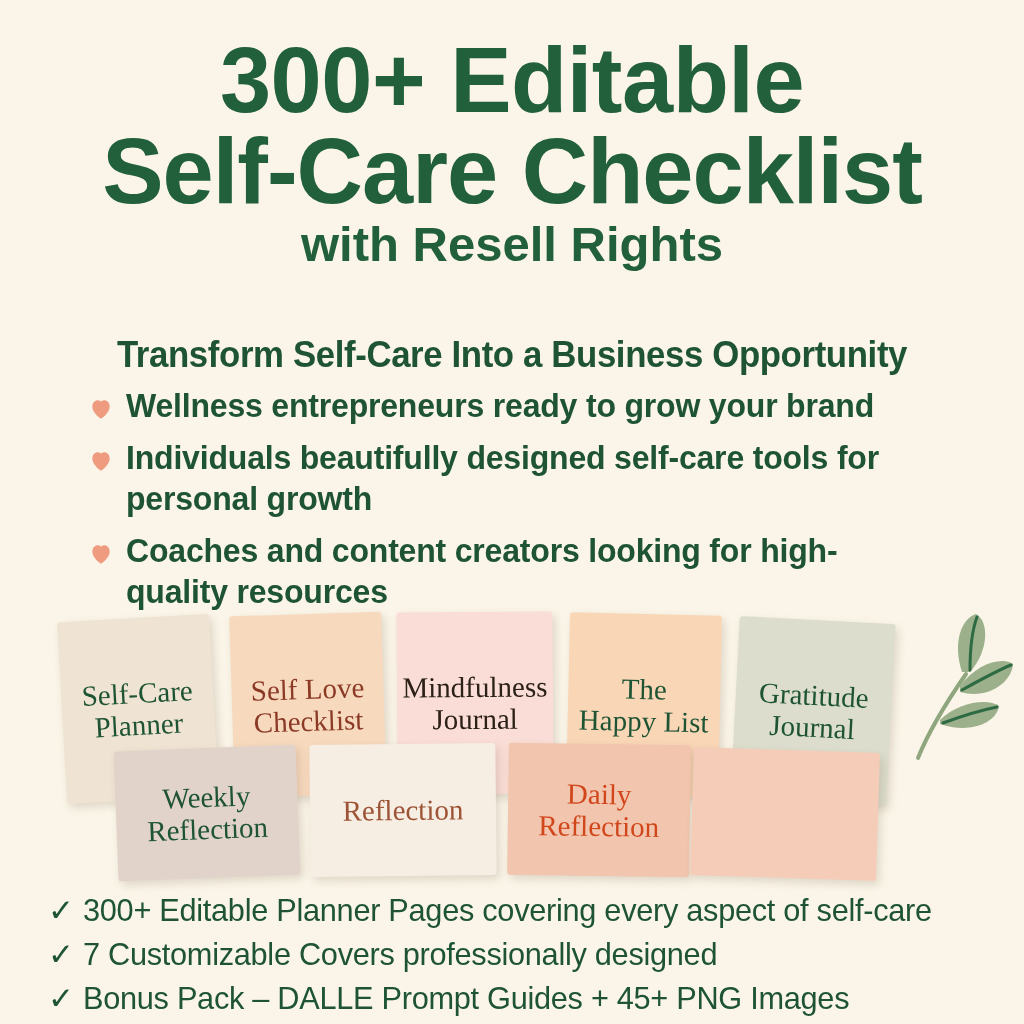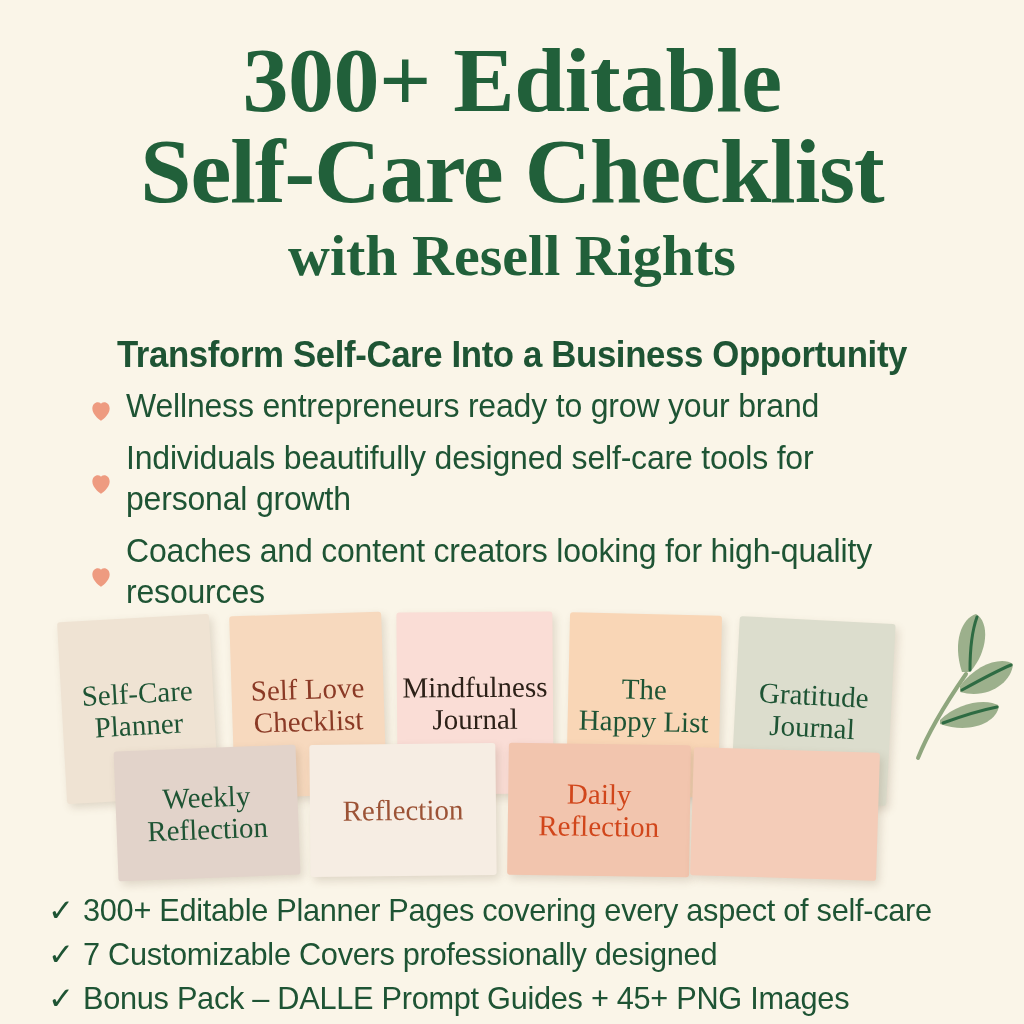--- a/index.html
+++ b/index.html
@@ -22,39 +22,39 @@
   }
 
   
   .headline {
     position: absolute;
     top: 36px;
     left: 0;
     width: 1024px;
     text-align: center;
     color: #21603A;
-    font-family: Liberation Serif, serif;
+    font-family: Liberation Sans, sans-serif;
     font-weight: 700;
     line-height: 0.97;
   }
   .hl-1 {
     font-size: 92px;
     letter-spacing: -0.5px;
     display: block;
   }
   .hl-2 {
     font-size: 92px;
     letter-spacing: -1px;
     display: block;
     margin-top: 2px;
   }
   .hl-3 {
-    font-size: 58px;
-    display: block;
-    margin-top: 12px;
+    font-size: 49px;
+    display: block;
+    margin-top: 5px;
     letter-spacing: 0px;
   }
 
   
   .subhead {
     position: absolute;
     top: 334px;
     left: 0;
     width: 1024px;
     text-align: center;
@@ -68,22 +68,23 @@
 
   
   .bullets {
     position: absolute;
     top: 386px;
     left: 88px;
     width: 880px;
   }
   .bullet-row {
     display: flex;
-    align-items: center;
+    align-items: flex-start;
     margin-bottom: 11px;
+    font-weight: bold;
   }
   .heart-icon {
     flex: 0 0 auto;
     width: 26px;
     height: 26px;
     margin-top: 10px;
     margin-right: 12px;
   }
   .bullet-text {
     color: #1E5434;

